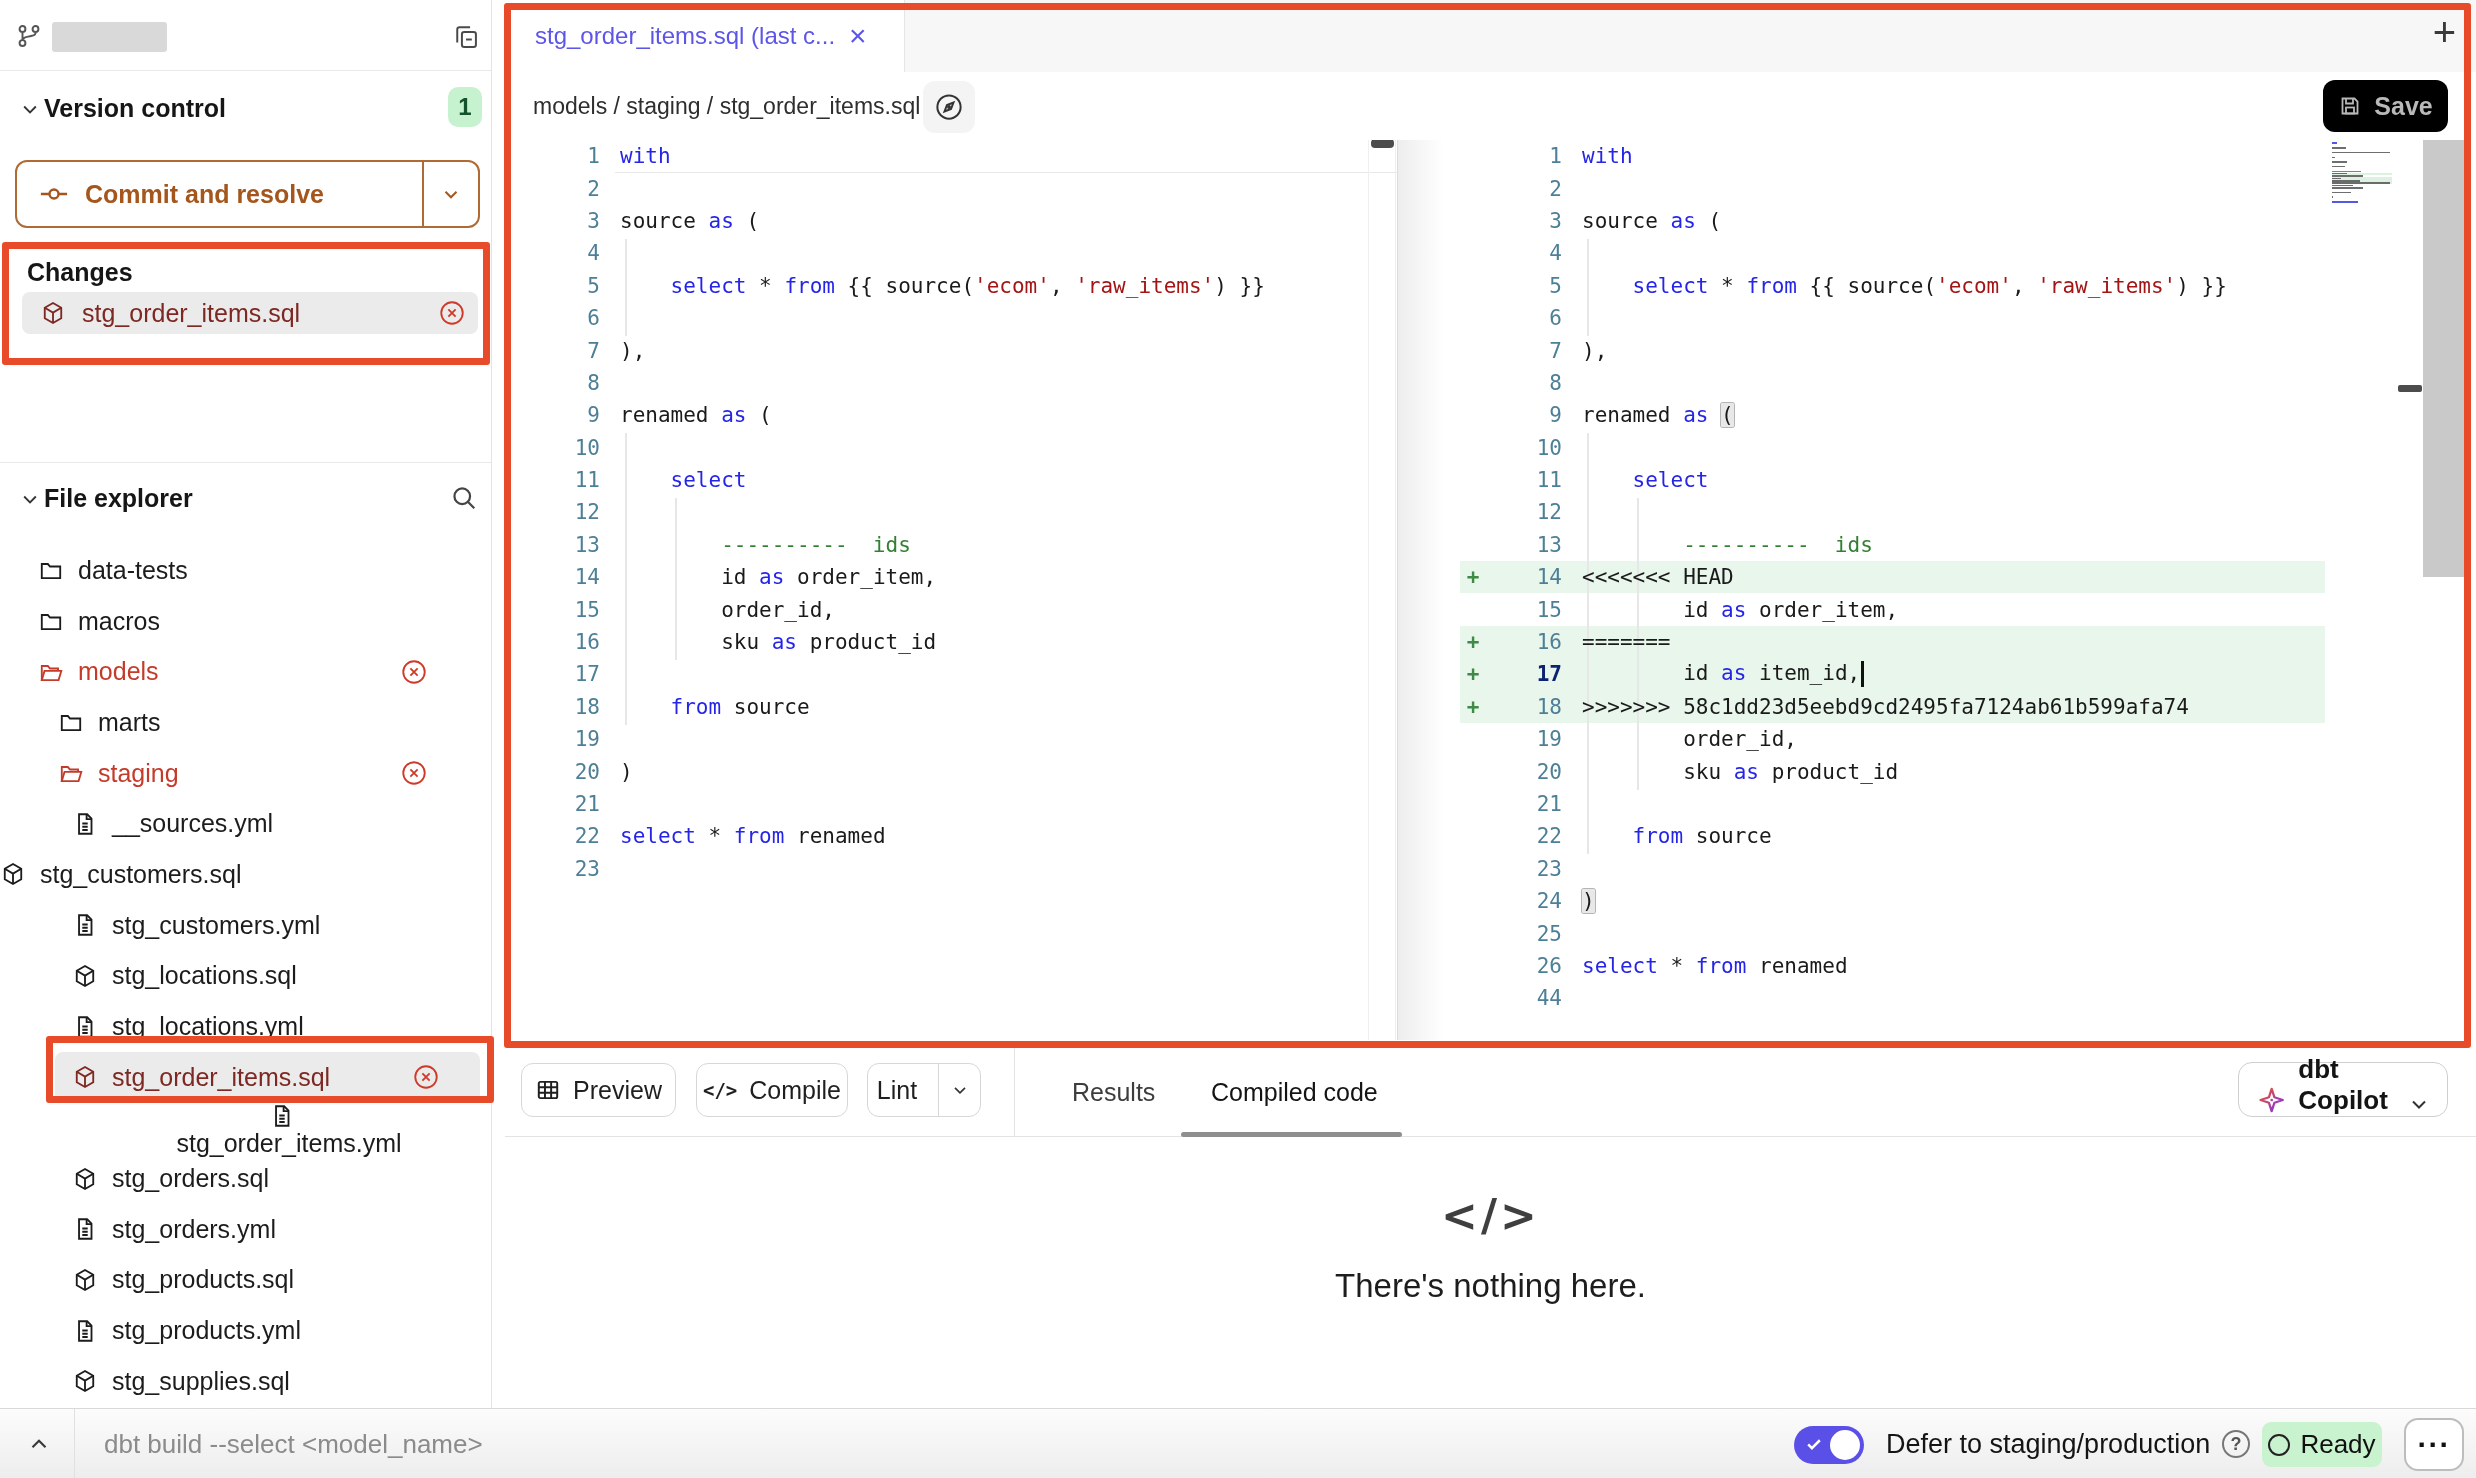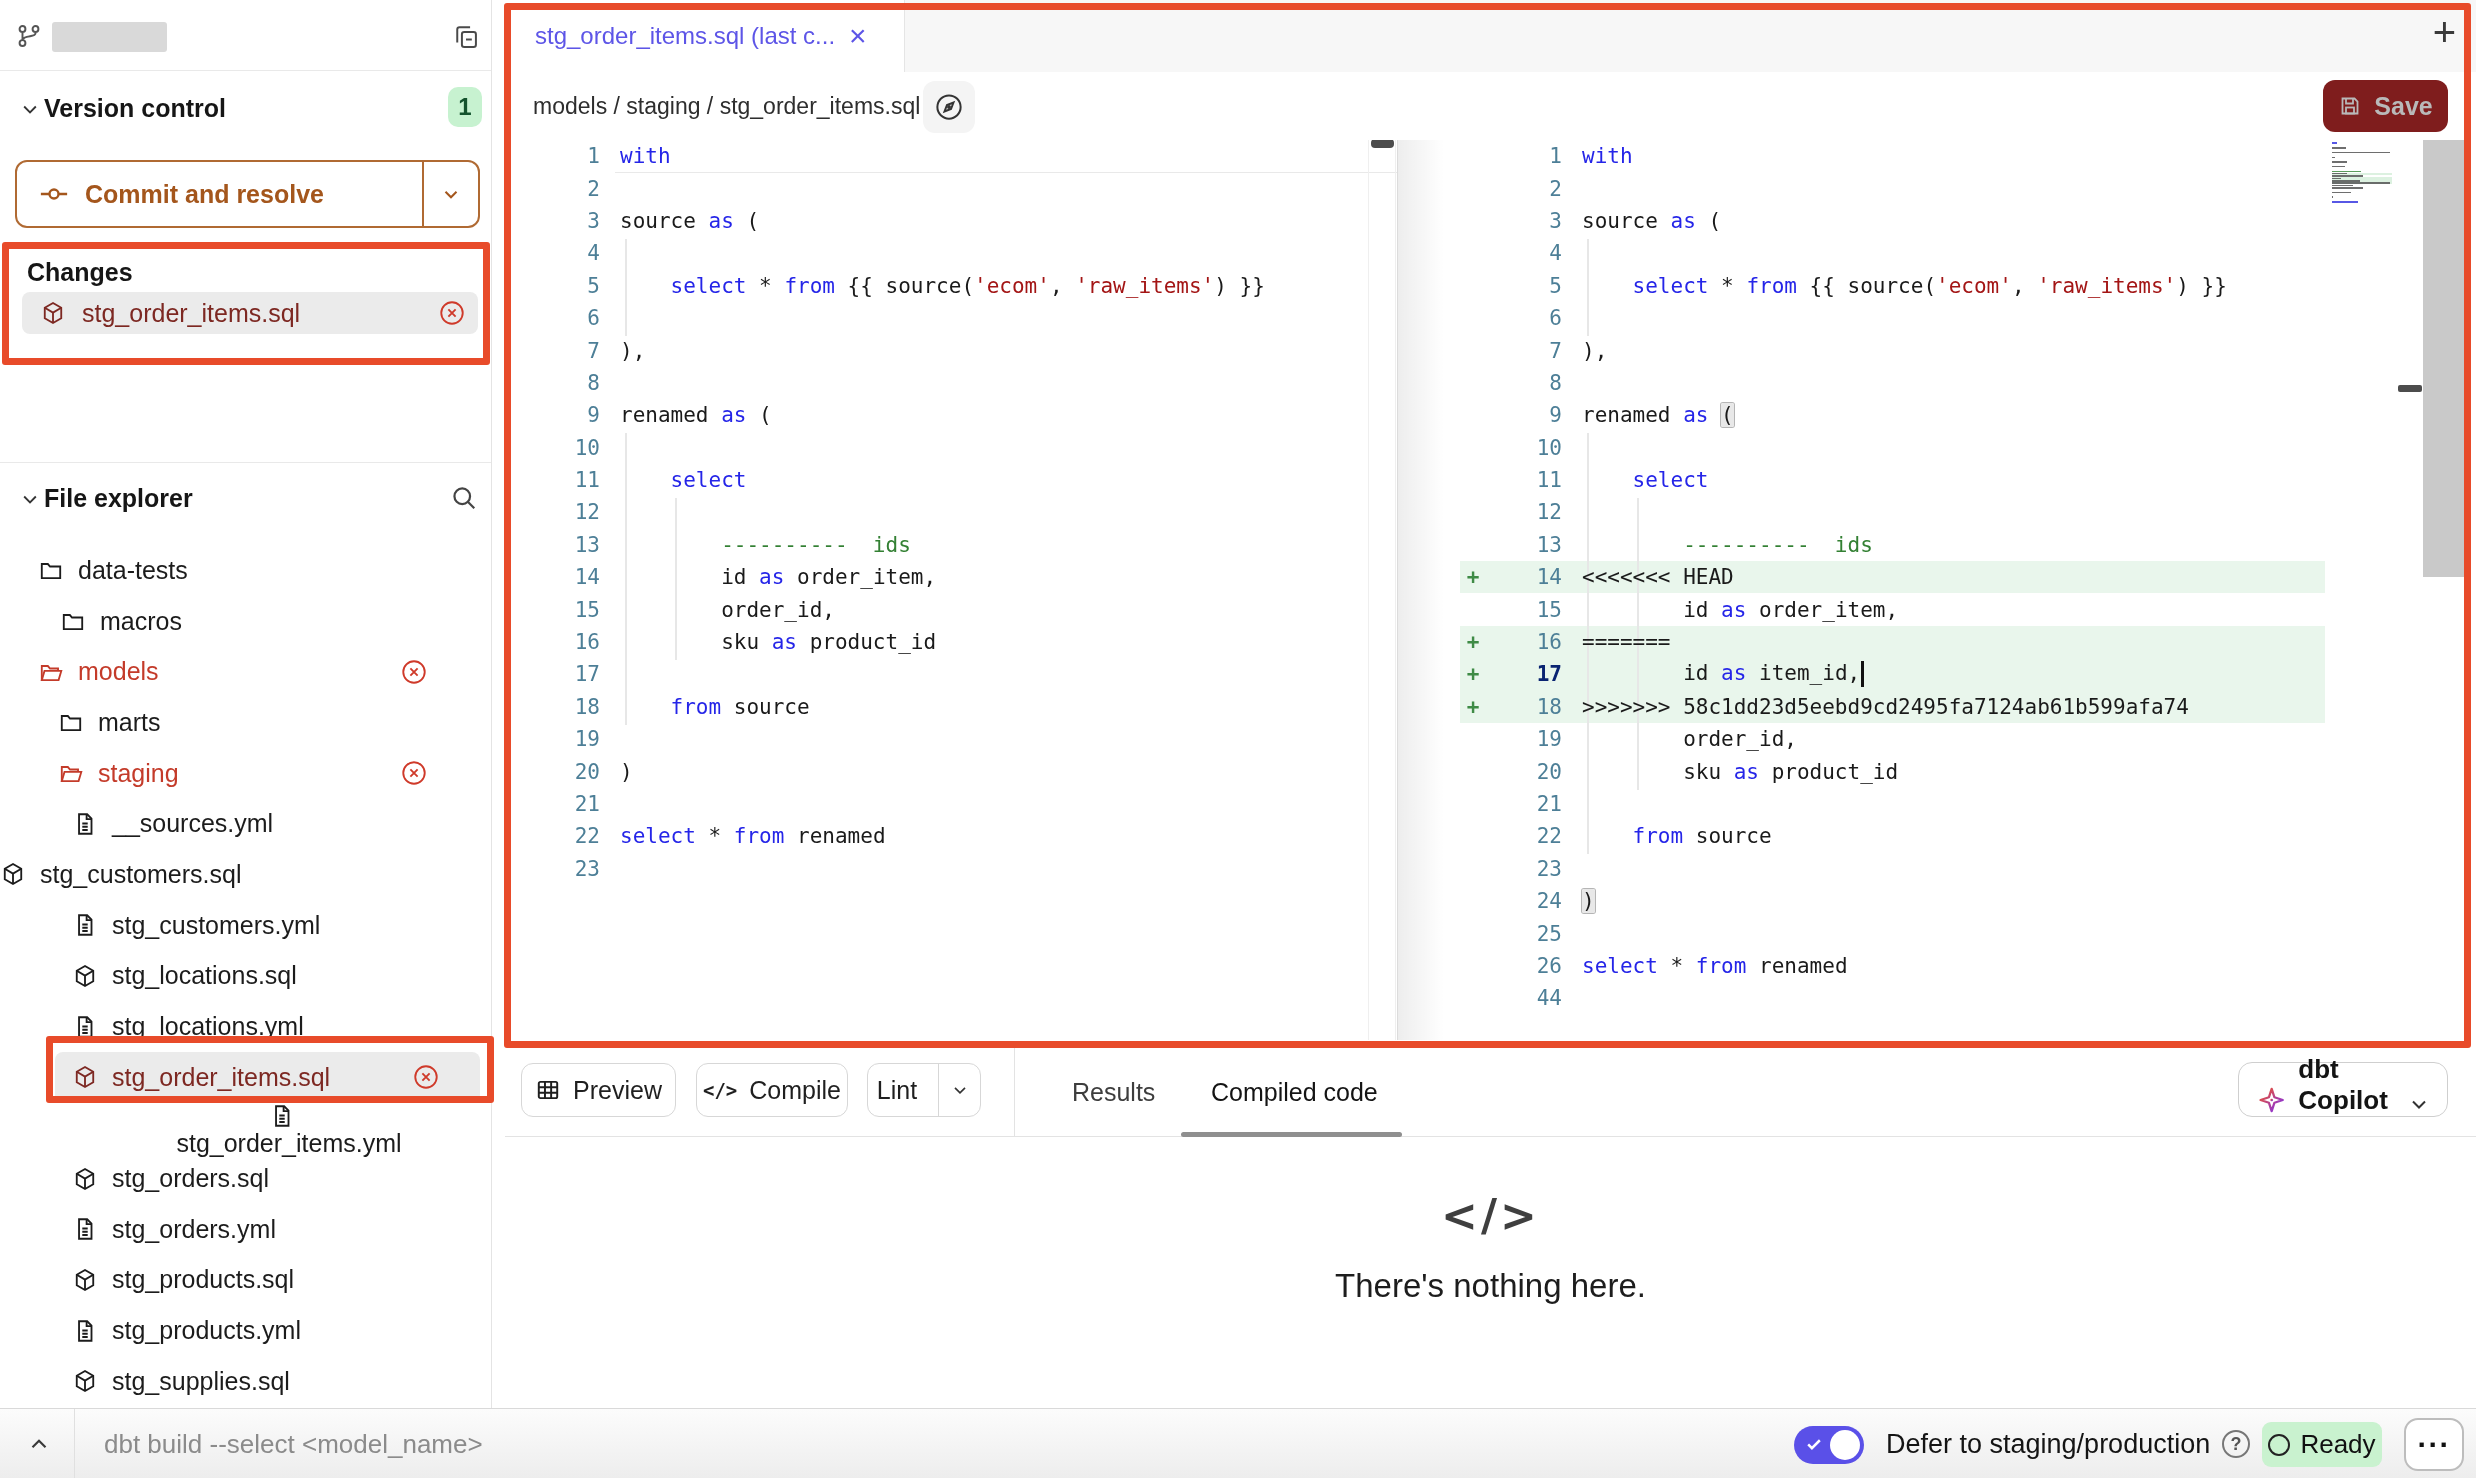--- a/index.html
+++ b/index.html
@@ -45,21 +45,21 @@
   
   .tabstrip { position:absolute; left:505px; top:0; width:1971px; height:80px; background:#f7f7f7; border-bottom:1px solid #e5e5e5; }
   .tab-active { position:absolute; left:0; top:0; width:400px; height:72px; background:#fff; border-right:1px solid #e5e5e5; display:flex; align-items:center; cursor:pointer; }
   .tab-title { margin-left:30px; font-size:24px; color:#5d55e7; white-space:nowrap; }
   .tab-close { margin-left:14px; font-size:30px; color:#5d55e7; cursor:pointer; line-height:1; }
   .newtab { position:absolute; right:20px; top:10px; font-size:40px; font-weight:300; color:#3a3a3a; cursor:pointer; }
 
   .toolbar2 { position:absolute; left:505px; top:72px; width:1971px; height:68px; background:#fff; }
   .breadcrumb { position:absolute; left:28px; top:50%; transform:translateY(-50%); font-size:23px; color:#2e2e2e; }
   .compass-btn { position:absolute; left:418px; top:9px; width:52px; height:52px; background:#f4f4f4; border-radius:12px; display:flex; align-items:center; justify-content:center; color:#333; cursor:pointer; }
-  .save-btn { position:absolute; right:28px; top:8px; width:125px; height:52px; background:#7f1d1d; border-radius:12px; display:flex; align-items:center; justify-content:center; gap:12px; color:#b9b9b9; font-size:25px; font-weight:600; }
+  .save-btn { position:absolute; right:28px; top:8px; width:125px; height:52px; background:#000000; border-radius:12px; display:flex; align-items:center; justify-content:center; gap:12px; color:#b9b9b9; font-size:25px; font-weight:600; }
 
   
   .editor { position:absolute; left:505px; top:140px; width:1971px; height:900px; background:#fff; overflow:hidden; }
   .pane { position:absolute; top:0; }
   .pane-left  { left:0;    width:892px; }
   .pane-right { left:955px; width:865px; }
   .crow { position:relative; display:flex; align-items:center; height:32.4px; font-family:"DejaVu Sans Mono", monospace; font-size:21px; }
   .crow.d { background:#e9f6ec; }
   .crow.u:after { content:''; position:absolute; left:110px; right:0; bottom:-1px; border-bottom:1px solid #e9e9e9; }
   .plus { position:relative; z-index:2; width:26px; flex:0 0 26px; text-align:center; color:#3f8b46; font-weight:700; font-size:21px; }
@@ -211,21 +211,21 @@
 
     <div class="tree" id="file-tree">
         <div class="tree-row" style="padding-left: 38px;">
           <span class="tree-ico">
             <svg viewBox="0 0 24 24" fill="none" stroke="currentColor" stroke-width="1.7">
               <path d="M3.5 19.5v-13h5.6l2 2.3h9.4v10.7z"></path>
             </svg>
           </span>
           <span class="tree-lbl">data-tests</span>
         </div>
-        <div class="tree-row" style="padding-left: 60px;">
+        <div class="tree-row" style="padding-left: 38px;">
           <span class="tree-ico">
             <svg viewBox="0 0 24 24" fill="none" stroke="currentColor" stroke-width="1.7">
               <path d="M3.5 19.5v-13h5.6l2 2.3h9.4v10.7z"></path>
             </svg>
           </span>
           <span class="tree-lbl">macros</span>
         </div>
         <div class="tree-row red" style="padding-left: 38px;">
           <span class="tree-ico">
             <svg viewBox="0 0 24 24" fill="none" stroke="currentColor" stroke-width="1.7">

